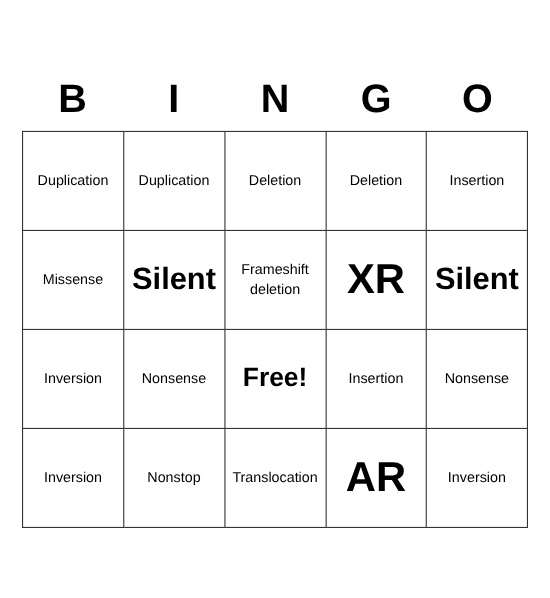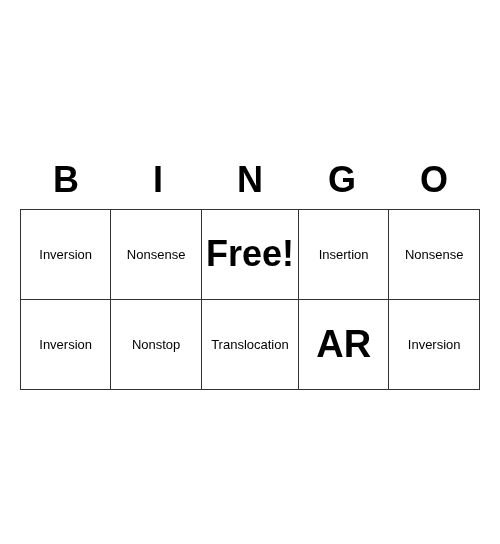--- a/index.html
+++ b/index.html
@@ -52,41 +52,55 @@
       font-size: 28px;
       font-weight: bold;
     }
 
     .cell-xlarge {
       font-size: 38px;
       font-weight: bold;
     }
 
     .cell-free {
-      font-size: 36px;
+      font-size: 24px;
       font-weight: bold;
     }
   </style>
 </head>
 <body>
 
 <div>
   <table class="bingo-table" style="border-top: none; border-left: none; border-right: none; border-bottom: none; margin-bottom: 0;">
     <thead>
       <tr class="header-row">
         <th>B</th>
         <th>I</th>
         <th>N</th>
         <th>G</th>
         <th>O</th>
       </tr>
     </thead>
   </table>
   <table class="bingo-table">
     <tbody id="bingo-body">
+    <tr>
+          <td><span class="cell-normal">Duplication</span></td>
+          <td><span class="cell-normal">Duplication</span></td>
+          <td><span class="cell-normal">Deletion</span></td>
+          <td><span class="cell-normal">Deletion</span></td>
+          <td><span class="cell-normal">Insertion</span></td>
+        </tr>
+        <tr>
+          <td><span class="cell-normal">Missense</span></td>
+          <td><span class="cell-large">Silent</span></td>
+          <td><span class="cell-normal">Frameshift deletion</span></td>
+          <td><span class="cell-xlarge">XR</span></td>
+          <td><span class="cell-large">Silent</span></td>
+        </tr>
         <tr>
           <td><span class="cell-normal">Inversion</span></td>
           <td><span class="cell-normal">Nonsense</span></td>
           <td><span class="cell-free">Free!</span></td>
           <td><span class="cell-normal">Insertion</span></td>
           <td><span class="cell-normal">Nonsense</span></td>
         </tr>
         <tr>
           <td><span class="cell-normal">Inversion</span></td>
           <td><span class="cell-normal">Nonstop</span></td>

